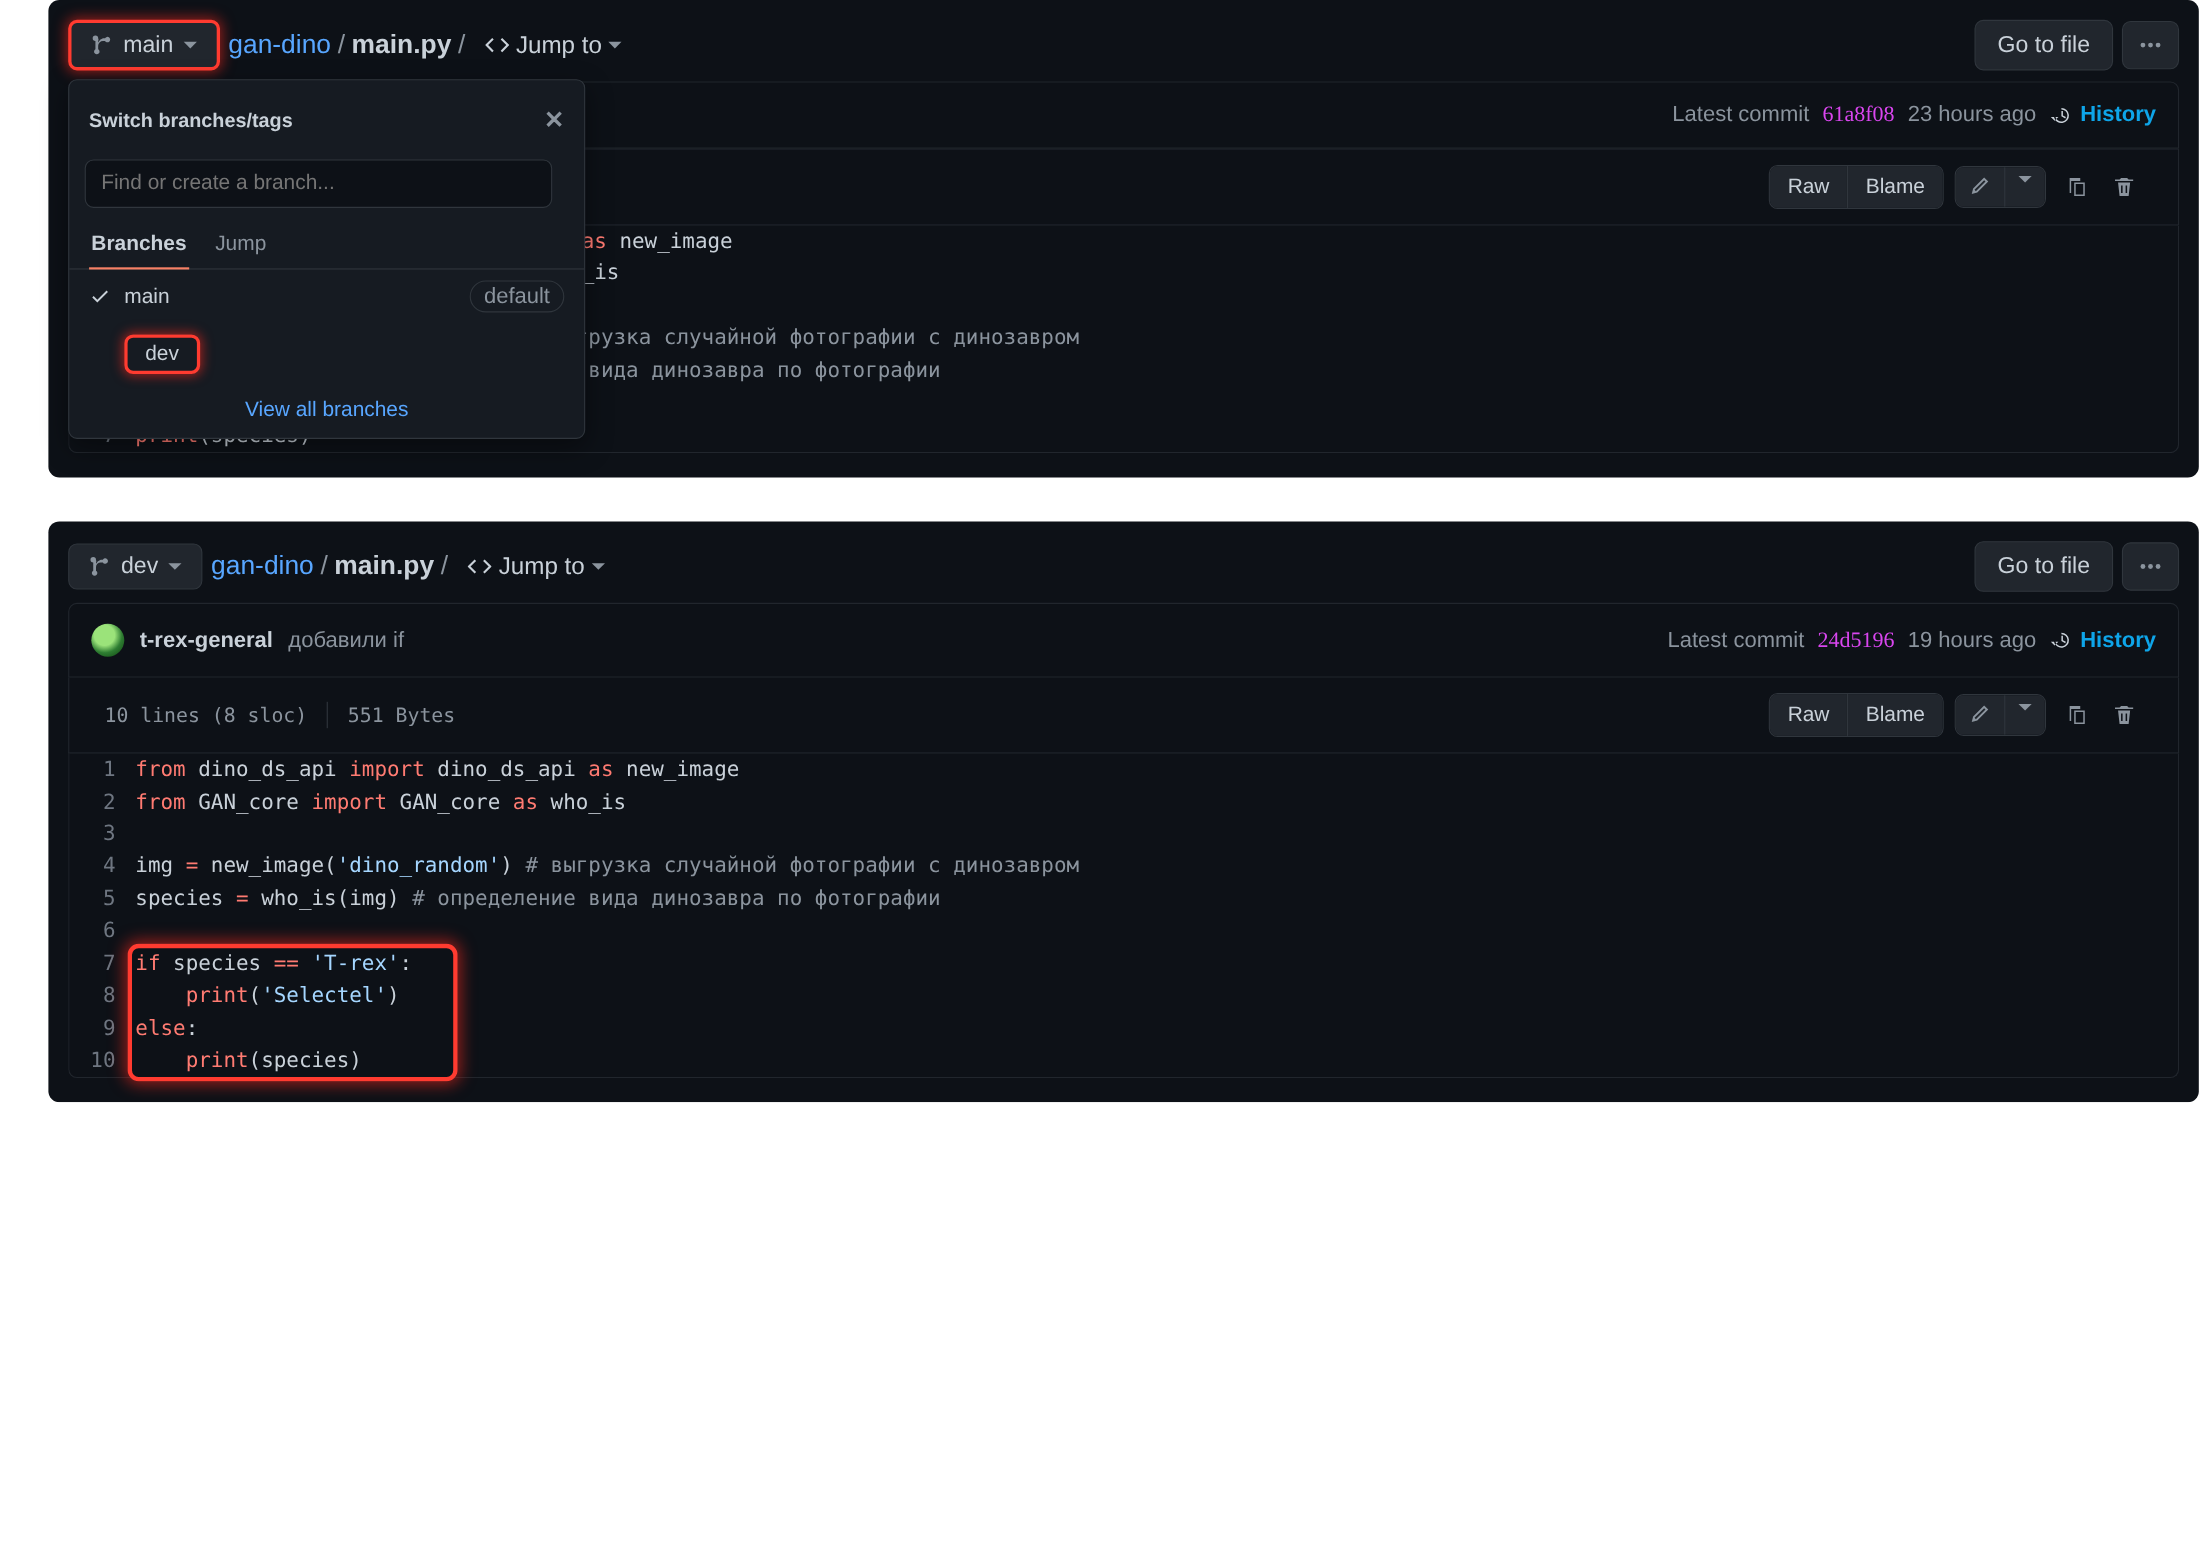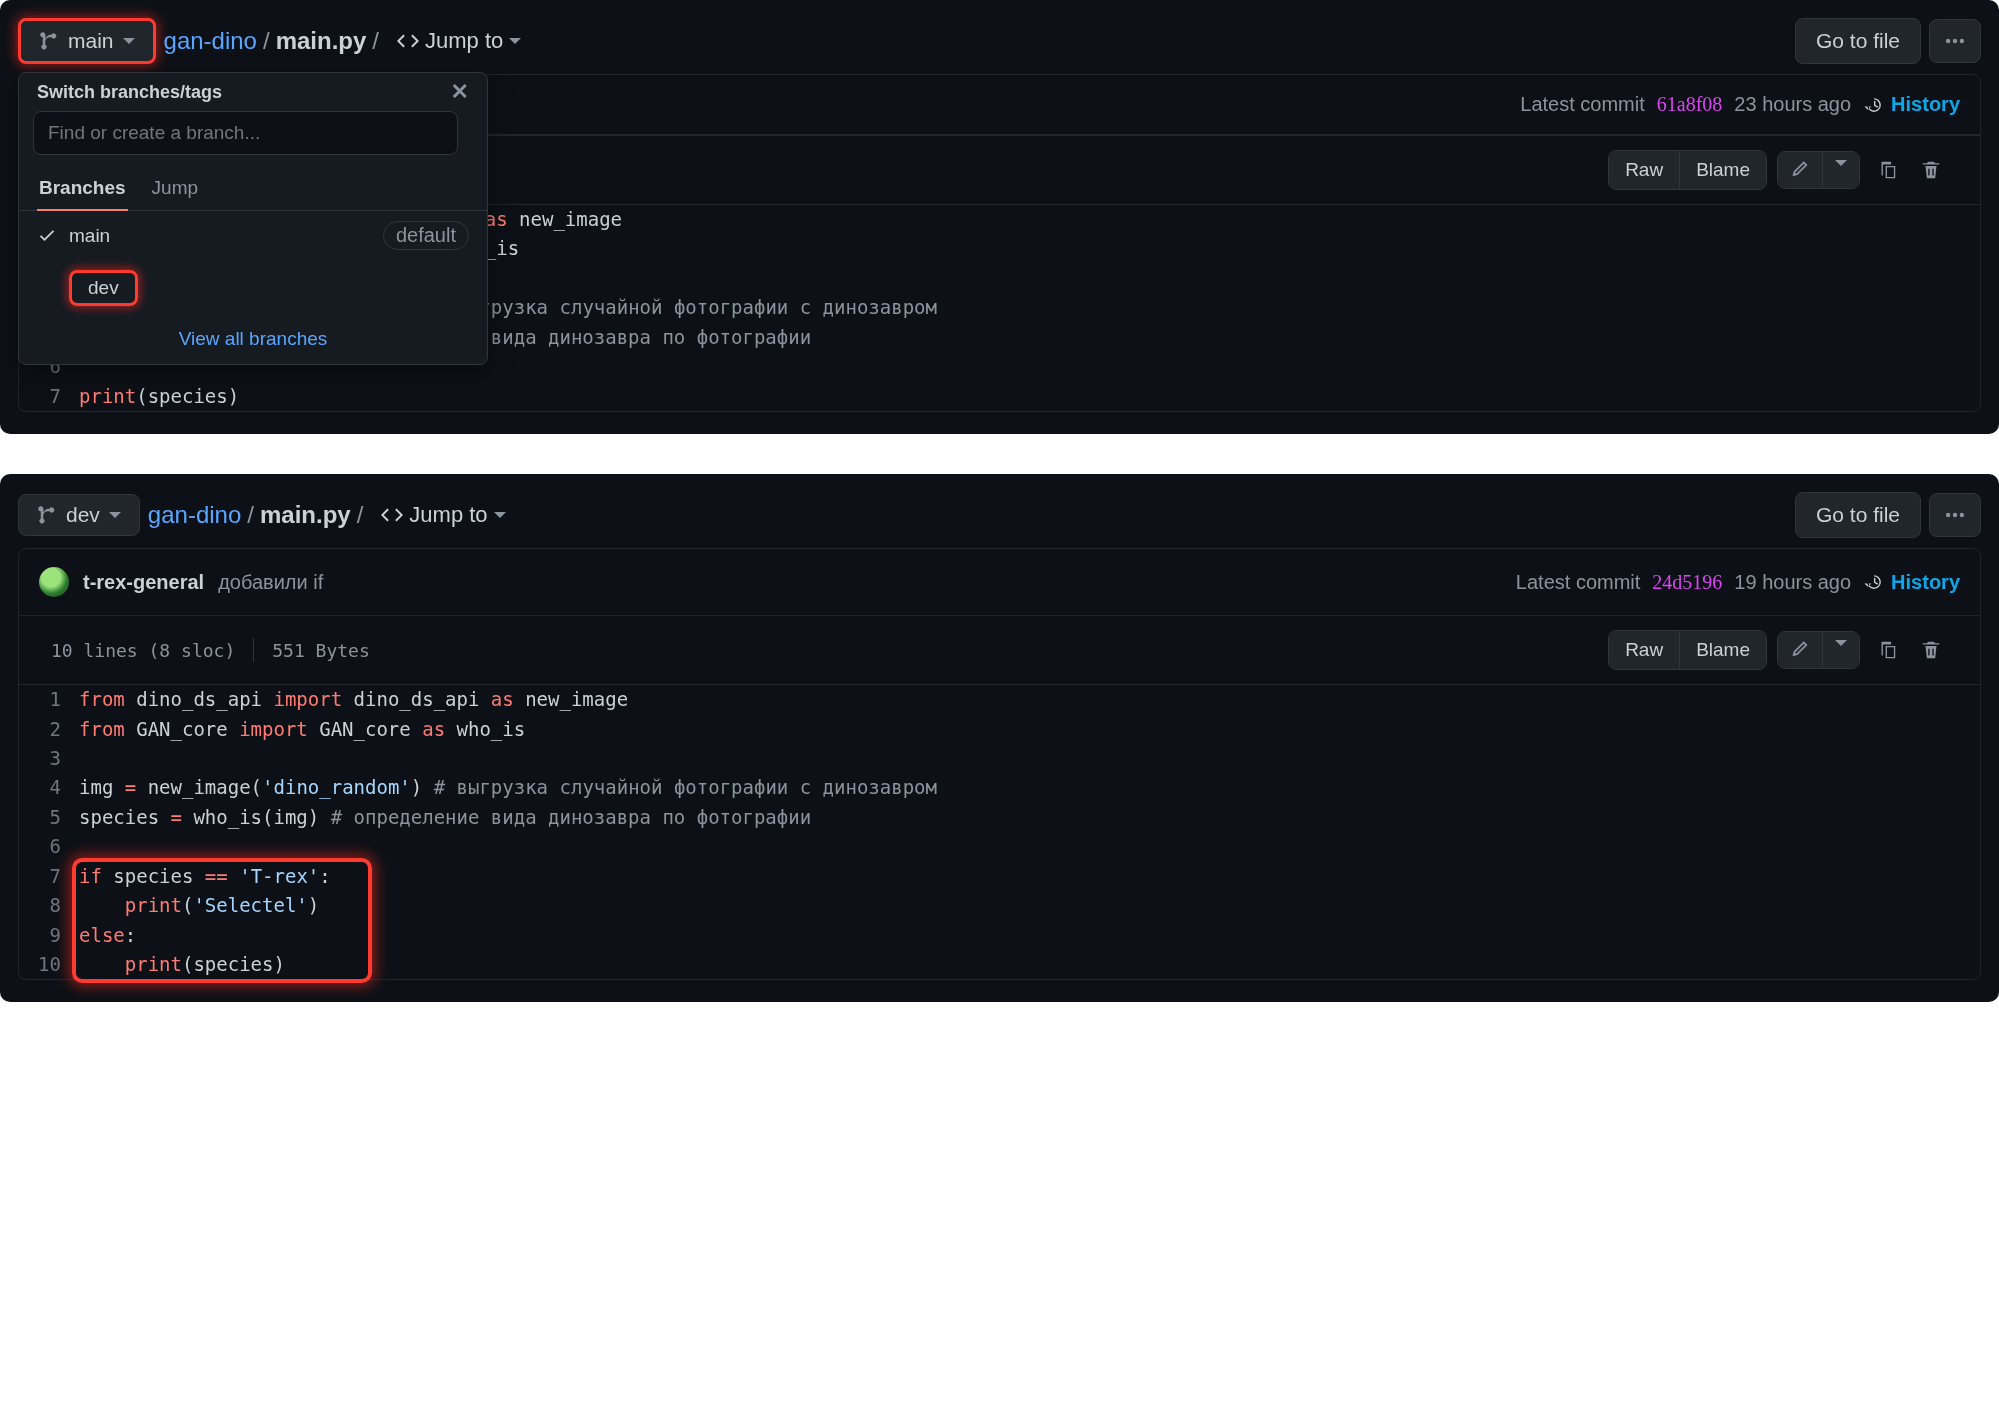--- a/index.html
+++ b/index.html
@@ -1,35 +1,35 @@
 <!DOCTYPE html>
 <html><head>
 <meta charset="utf-8">
 <style>
 * { margin:0; padding:0; box-sizing:border-box; }
 body { font-family:-apple-system,BlinkMacSystemFont,"Segoe UI",Helvetica,Arial,sans-serif; background:#fff; color:#c9d1d9; font-size:21px; }
-.panel { background:#0d1117; border-radius:10px; padding:18px 18px 22px 18px; position:relative; }
+.panel { background:#0d1117; border-radius:10px; padding:18px 18px 22px 18px; position:relative;margin-left:44px; }
 .topbar { display:flex; align-items:center; gap:8px; margin-bottom:10px; position:relative; }
 .branch-btn { display:inline-flex; align-items:center; gap:9px; background:#21262d; border:1px solid #30363d; border-radius:8px; padding:8px 18px; color:#c9d1d9; font-size:21px; font-weight:500; cursor:pointer; }
 .branch-btn.highlight { border:3px solid #ff3b30; box-shadow:0 0 12px 2px rgba(255,40,30,.55); }
 .branch-btn svg { width:20px; height:20px; fill:#8b949e; }
 .caret { display:inline-block; width:0; height:0; border-left:6px solid transparent; border-right:6px solid transparent; border-top:6px solid #8b949e; }
 .breadcrumb { color:#c9d1d9; font-size:24px; display:flex; align-items:center; gap:6px; }
 .breadcrumb a { color:#58a6ff; text-decoration:none; }
 .breadcrumb .sep { color:#8b949e; }
 .breadcrumb .file { font-weight:600; }
 .jumpto { color:#c9d1d9; display:inline-flex; align-items:center; gap:6px; font-size:22px; margin-left:10px; }
 .jumpto svg { width:22px; height:22px; fill:#c9d1d9; }
 .spacer { flex:1; }
 .btn { background:#21262d; border:1px solid #30363d; color:#c9d1d9; border-radius:8px; padding:10px 20px; font-size:21px; cursor:pointer; }
 .icon-btn { background:#21262d; border:1px solid #30363d; border-radius:8px; padding:10px 14px; cursor:pointer; display:inline-flex; align-items:center; justify-content:center; }
 .icon-btn svg, .bare-icon svg { width:22px; height:22px; fill:#8b949e; }
 .bare-icon { background:transparent; border:none; padding:6px; cursor:pointer; display:inline-flex; }
 .switcher { position:absolute; top:72px; left:18px; width:470px; background:#161b22; border:1px solid #30363d; border-radius:8px; z-index:10; box-shadow:0 8px 24px rgba(0,0,0,.4); }
-.switcher-head { display:flex; justify-content:space-between; align-items:center; padding:6px 18px; font-size:18px; font-weight:600; color:#c9d1d9; }
+.switcher-head { display:flex; justify-content:space-between; align-items:center; padding:23px 18px; font-size:18px; font-weight:600; color:#c9d1d9; }
 .switcher-head .close { color:#8b949e; font-size:22px; cursor:pointer; }
 .switcher-search { padding:0 29px 12px 14px; }
 .switcher-search input { width:100%; background:#0d1117; border:1px solid #30363d; border-radius:8px; padding:10px 14px; color:#c9d1d9; font-size:19px; }
 .switcher-tabs { display:flex; gap:22px; padding:0 18px; border-bottom:1px solid #30363d; }
 .switcher-tab { padding:10px 2px; color:#8b949e; font-size:19px; cursor:pointer; }
 .switcher-tab.active { color:#c9d1d9; font-weight:600; border-bottom:2px solid #f78166; margin-bottom:-1px; }
 .branch-row { display:flex; align-items:center; gap:12px; padding:10px 18px; font-size:19px; color:#c9d1d9; cursor:pointer; }
 .branch-row .check { width:20px; display:inline-flex; }
 .branch-row .check svg { width:20px; height:20px; fill:#c9d1d9; }
 .badge { margin-left:auto; background:transparent; border:1px solid #30363d; color:#8b949e; border-radius:999px; padding:2px 12px; font-size:20px; }

